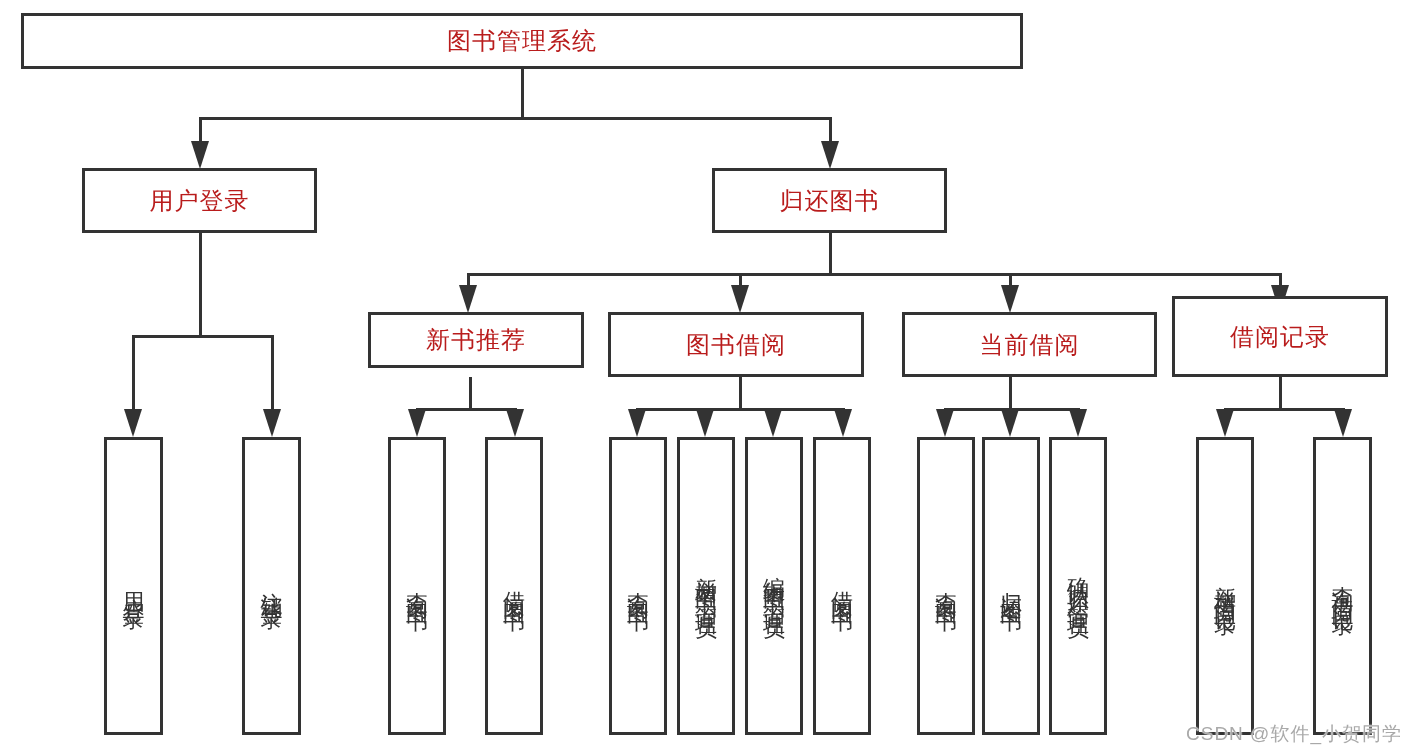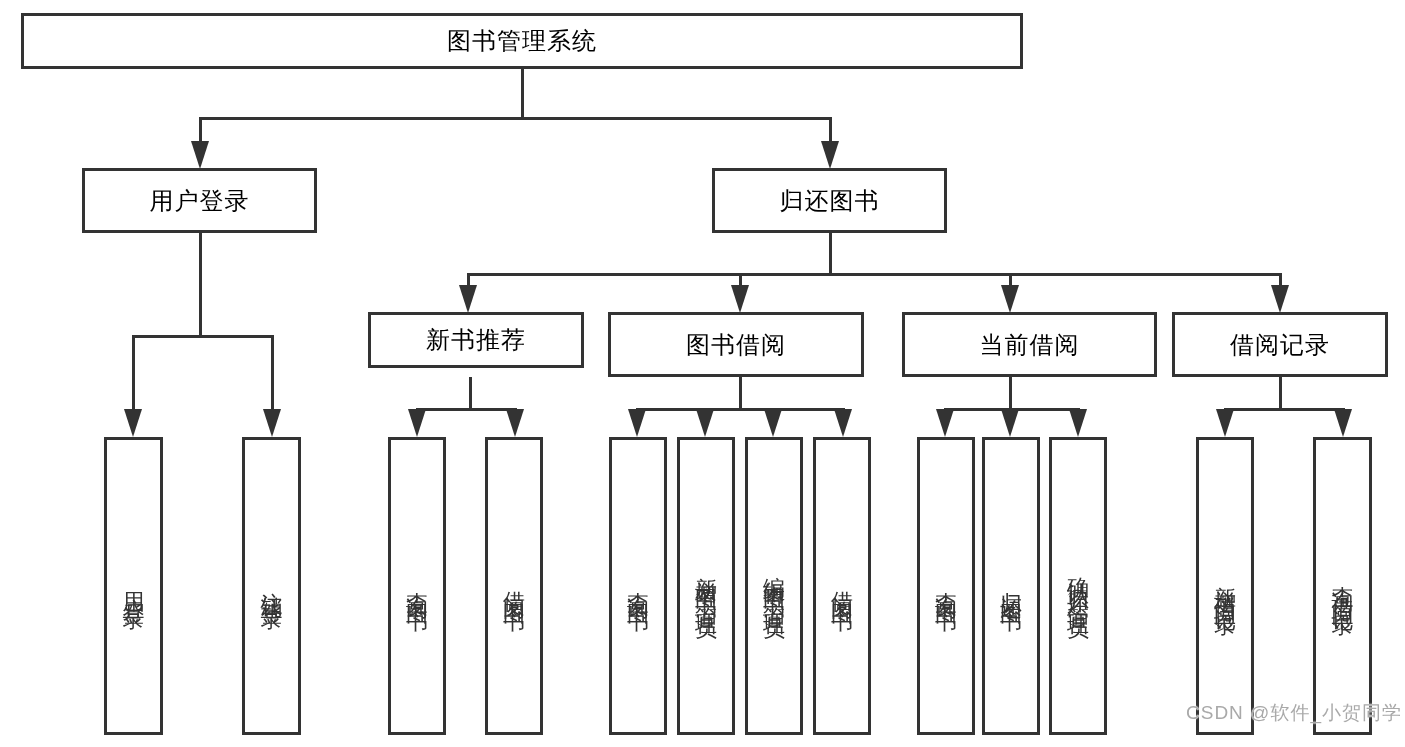--- a/index.html
+++ b/index.html
@@ -15,21 +15,21 @@
     position:absolute;
     border:3px solid #333333;
     background:#ffffff;
     display:flex;
     align-items:center;
     justify-content:center;
     box-sizing:border-box;
   }
   .hlabel{
     font-size:24px;
-    color:#000000;
+    color:#b91c1c;
     letter-spacing:1px;
     white-space:nowrap;
   }
   .vbox .vlabel{
     writing-mode:vertical-rl;
     text-orientation:mixed;
     font-size:22px;
     letter-spacing:6px;
     line-height:1.1;
     color:#333333;
@@ -38,21 +38,21 @@
   .hl{position:absolute;height:3px;background:#333333;}
   .tri{
     position:absolute;
     width:0;height:0;
     border-left:9px solid transparent;
     border-right:9px solid transparent;
     border-top:28px solid #333333;
   }
   .watermark{
     position:absolute;
-    left:1186px;top:700px;
+    left:1186px;top:721px;
     font-size:19px;
     color:#a9a9a9;
     letter-spacing:1px;
     white-space:nowrap;
     text-shadow:0 0 2px #ffffff, 0 0 1px #ffffff;
     z-index:10;
   }
 </style>
 </head>
 <body>
@@ -97,21 +97,21 @@
 
   <div class="box" style="left:368px;top:312px;width:216px;height:56px">
     <span class="hlabel">新书推荐</span>
   </div>
   <div class="box" style="left:608px;top:312px;width:256px;height:65px">
     <span class="hlabel">图书借阅</span>
   </div>
   <div class="box" style="left:902px;top:312px;width:255px;height:65px">
     <span class="hlabel">当前借阅</span>
   </div>
-  <div class="box" style="left:1172px;top:312px;width:216px;height:65px">
+  <div class="box" style="left:1172px;top:296px;width:216px;height:81px">
     <span class="hlabel">借阅记录</span>
   </div>
 
   <div class="vl" style="left:469px;top:377px;height:33px"></div>
   <div class="hl" style="left:416px;top:408px;width:101px"></div>
   <div class="tri" style="left:408px;top:409px"></div>
   <div class="tri" style="left:506px;top:409px"></div>
 
   <div class="vl" style="left:739px;top:377px;height:33px"></div>
   <div class="hl" style="left:636px;top:408px;width:209px"></div>

